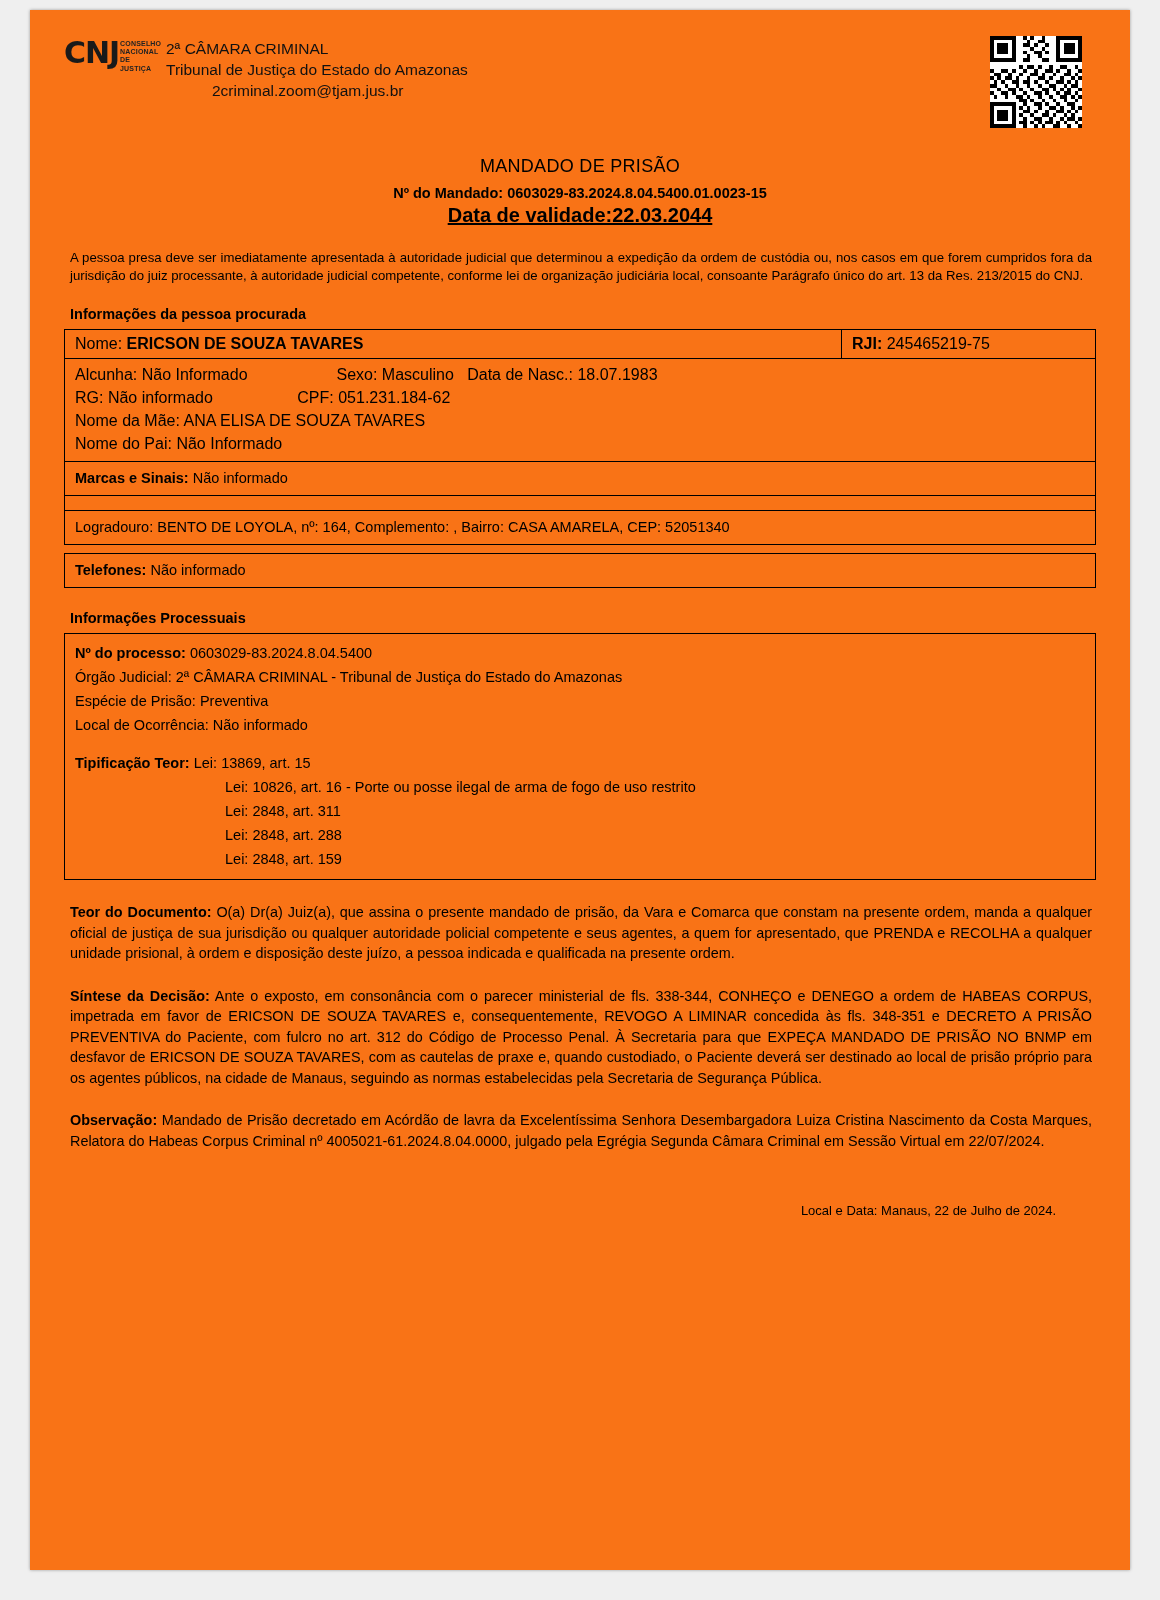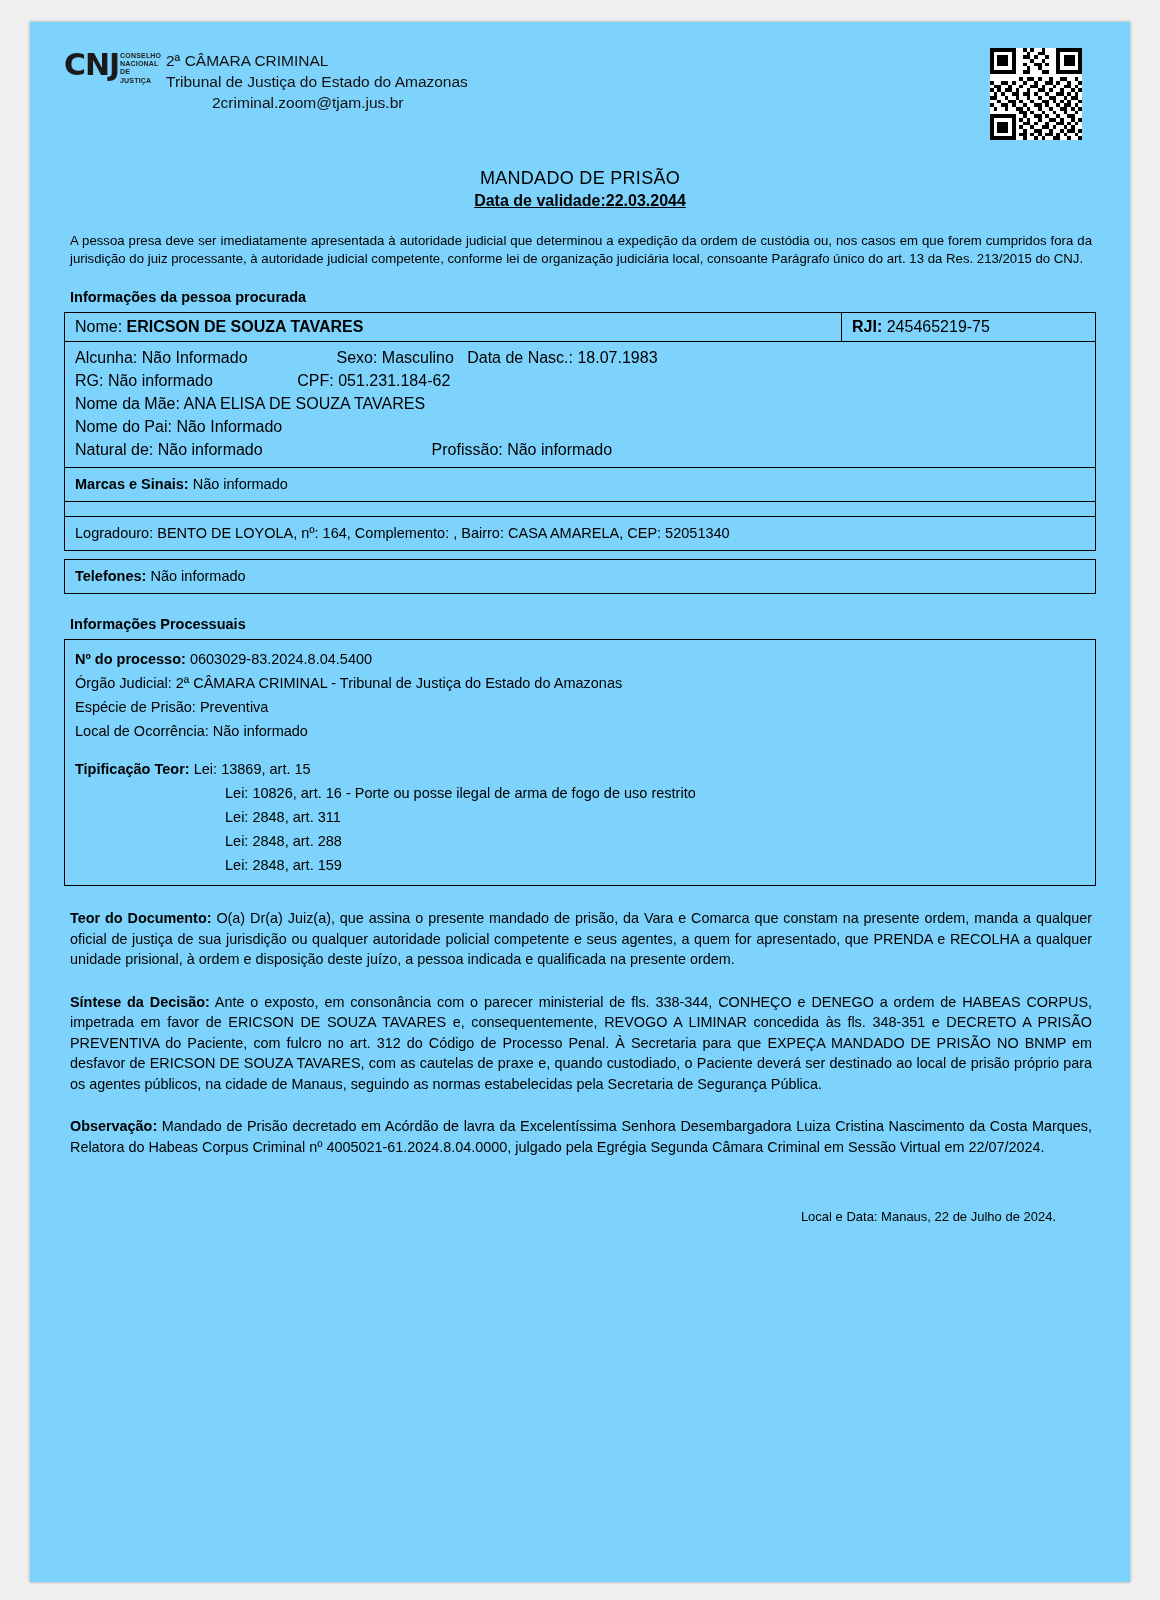--- a/index.html
+++ b/index.html
@@ -10,22 +10,22 @@
   body {
     width: 1160px;
     min-height: 1600px;
     font-family: "Liberation Sans", sans-serif;
     color: #000;
   }
   .page {
     position: relative;
     width: 1100px;
     min-height: 1560px;
-    margin: 22px auto 0 auto;
-    background: #7dd3fc;
+    margin: 10px auto 0 auto;
+    background: #f97316;
     box-shadow: 0 0 3px rgba(0,0,0,0.35);
     padding: 26px 34px 40px 34px;
     box-sizing: border-box;
   }
 
   
   .header {
     display: flex;
     align-items: flex-start;
     justify-content: space-between;
@@ -89,21 +89,21 @@
     font-size: 18px;
     font-weight: normal;
     letter-spacing: .3px;
   }
   .doc-sub {
     font-size: 14.5px;
     font-weight: bold;
     margin-top: 8px;
   }
   .doc-sub2 {
-    font-size: 16px;
+    font-size: 20px;
     font-weight: bold;
     text-decoration: underline;
     margin-top: 3px;
   }
 
   
   .intro {
     margin-top: 22px;
     font-size: 13.2px;
     line-height: 17.5px;
@@ -363,20 +363,21 @@
           <rect x="14" y="24" width="1" height="1"></rect>
           <rect x="17" y="24" width="2" height="1"></rect>
           <rect x="21" y="24" width="1" height="1"></rect>
           <rect x="24" y="24" width="1" height="1"></rect>
       </g>
     </svg>
   </div>
 
   <div class="title-block">
     <div class="doc-title">MANDADO DE PRISÃO</div>
+    <div class="doc-sub">Nº do Mandado: 0603029-83.2024.8.04.5400.01.0023-15</div>
     <div class="doc-sub2">Data de validade:22.03.2044</div>
   </div>
 
   <div class="intro">A pessoa presa deve ser imediatamente apresentada à autoridade judicial que determinou a expedição da ordem de custódia ou, nos casos em que forem cumpridos fora da jurisdição do juiz processante, à autoridade judicial competente, conforme lei de organização judiciária local, consoante Parágrafo único do art. 13 da Res. 213/2015 do CNJ.</div>
 
   <div class="section-heading">Informações da pessoa procurada</div>
 
   <div class="name-row">
     <div class="name-cell">
       <span>Nome:</span>
@@ -386,21 +387,20 @@
       <span class="b">RJI:</span>
       <span>245465219-75</span>
     </div>
   </div>
 
   <div class="data-box">
     <div class="line">Alcunha: Não Informado                    Sexo: Masculino   Data de Nasc.: 18.07.1983</div>
     <div class="line">RG: Não informado                   CPF: 051.231.184-62</div>
     <div class="line">Nome da Mãe: ANA ELISA DE SOUZA TAVARES</div>
     <div class="line">Nome do Pai: Não Informado</div>
-    <div class="line">Natural de: Não informado                                      Profissão: Não informado</div>
   </div>
 
   <div class="simple-box nt">
     <span class="b">Marcas e Sinais:</span>
     <span>Não informado</span>
   </div>
 
   <div class="spacer-box"></div>
 
 

